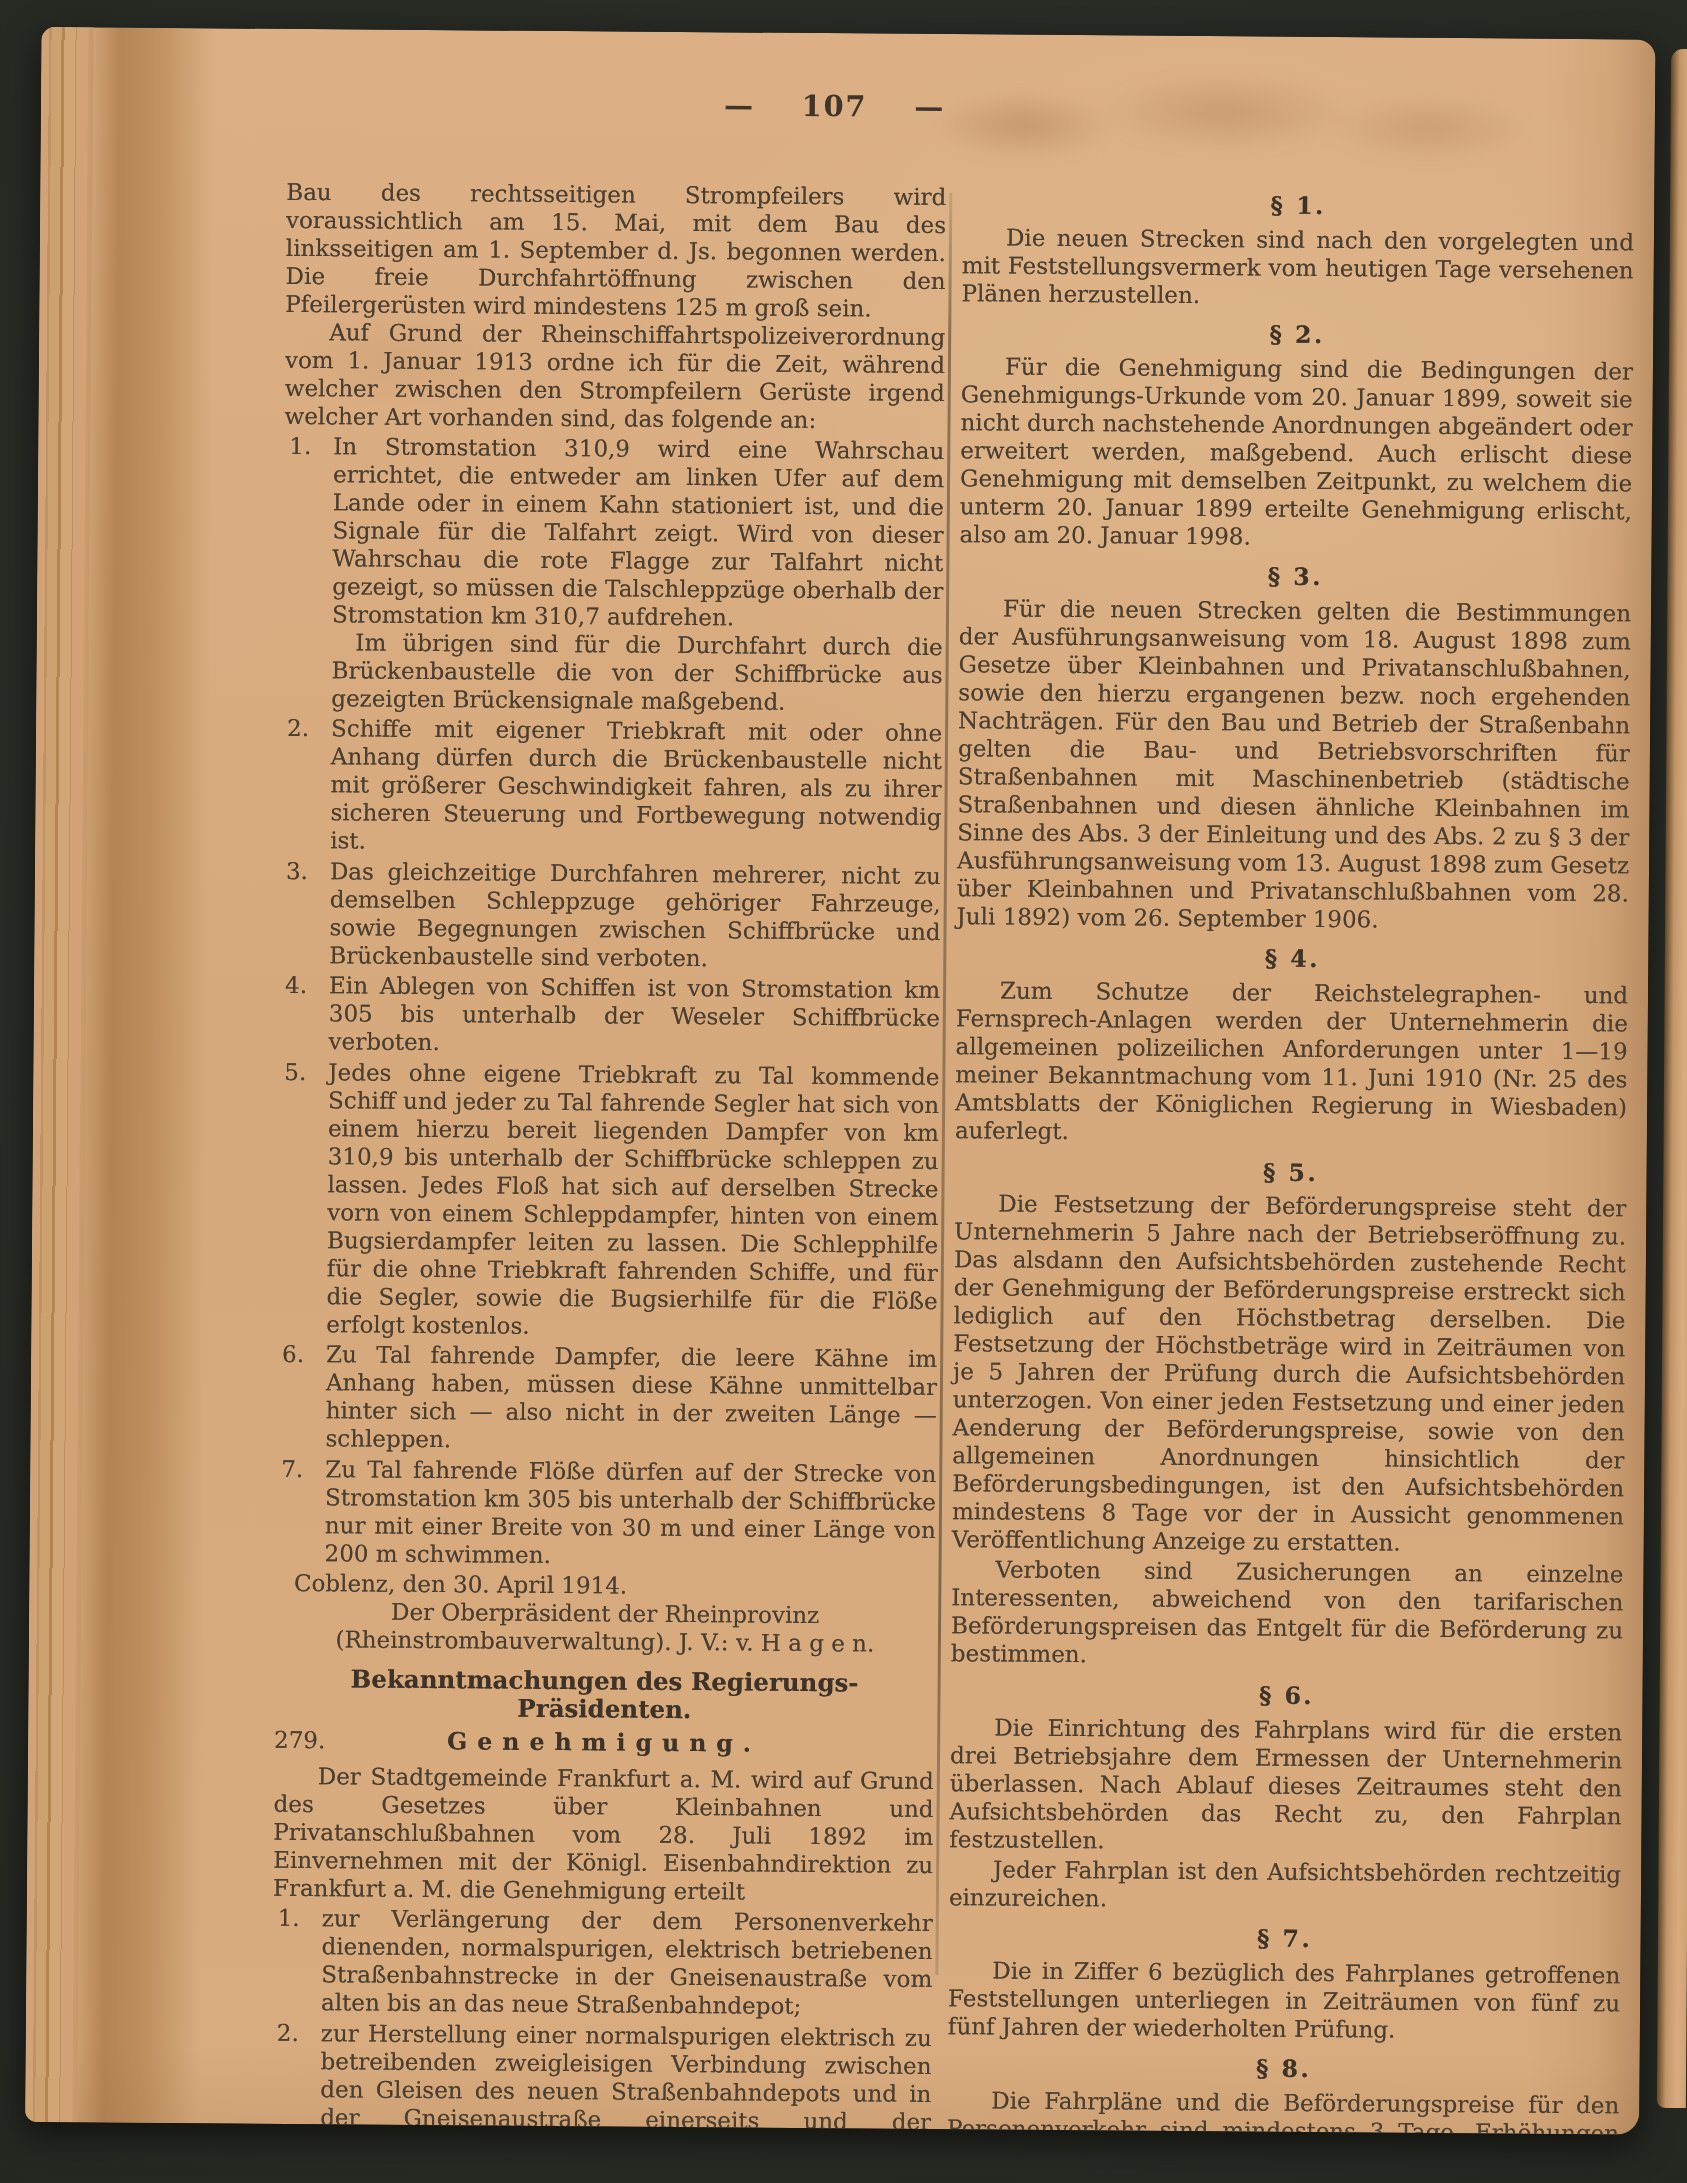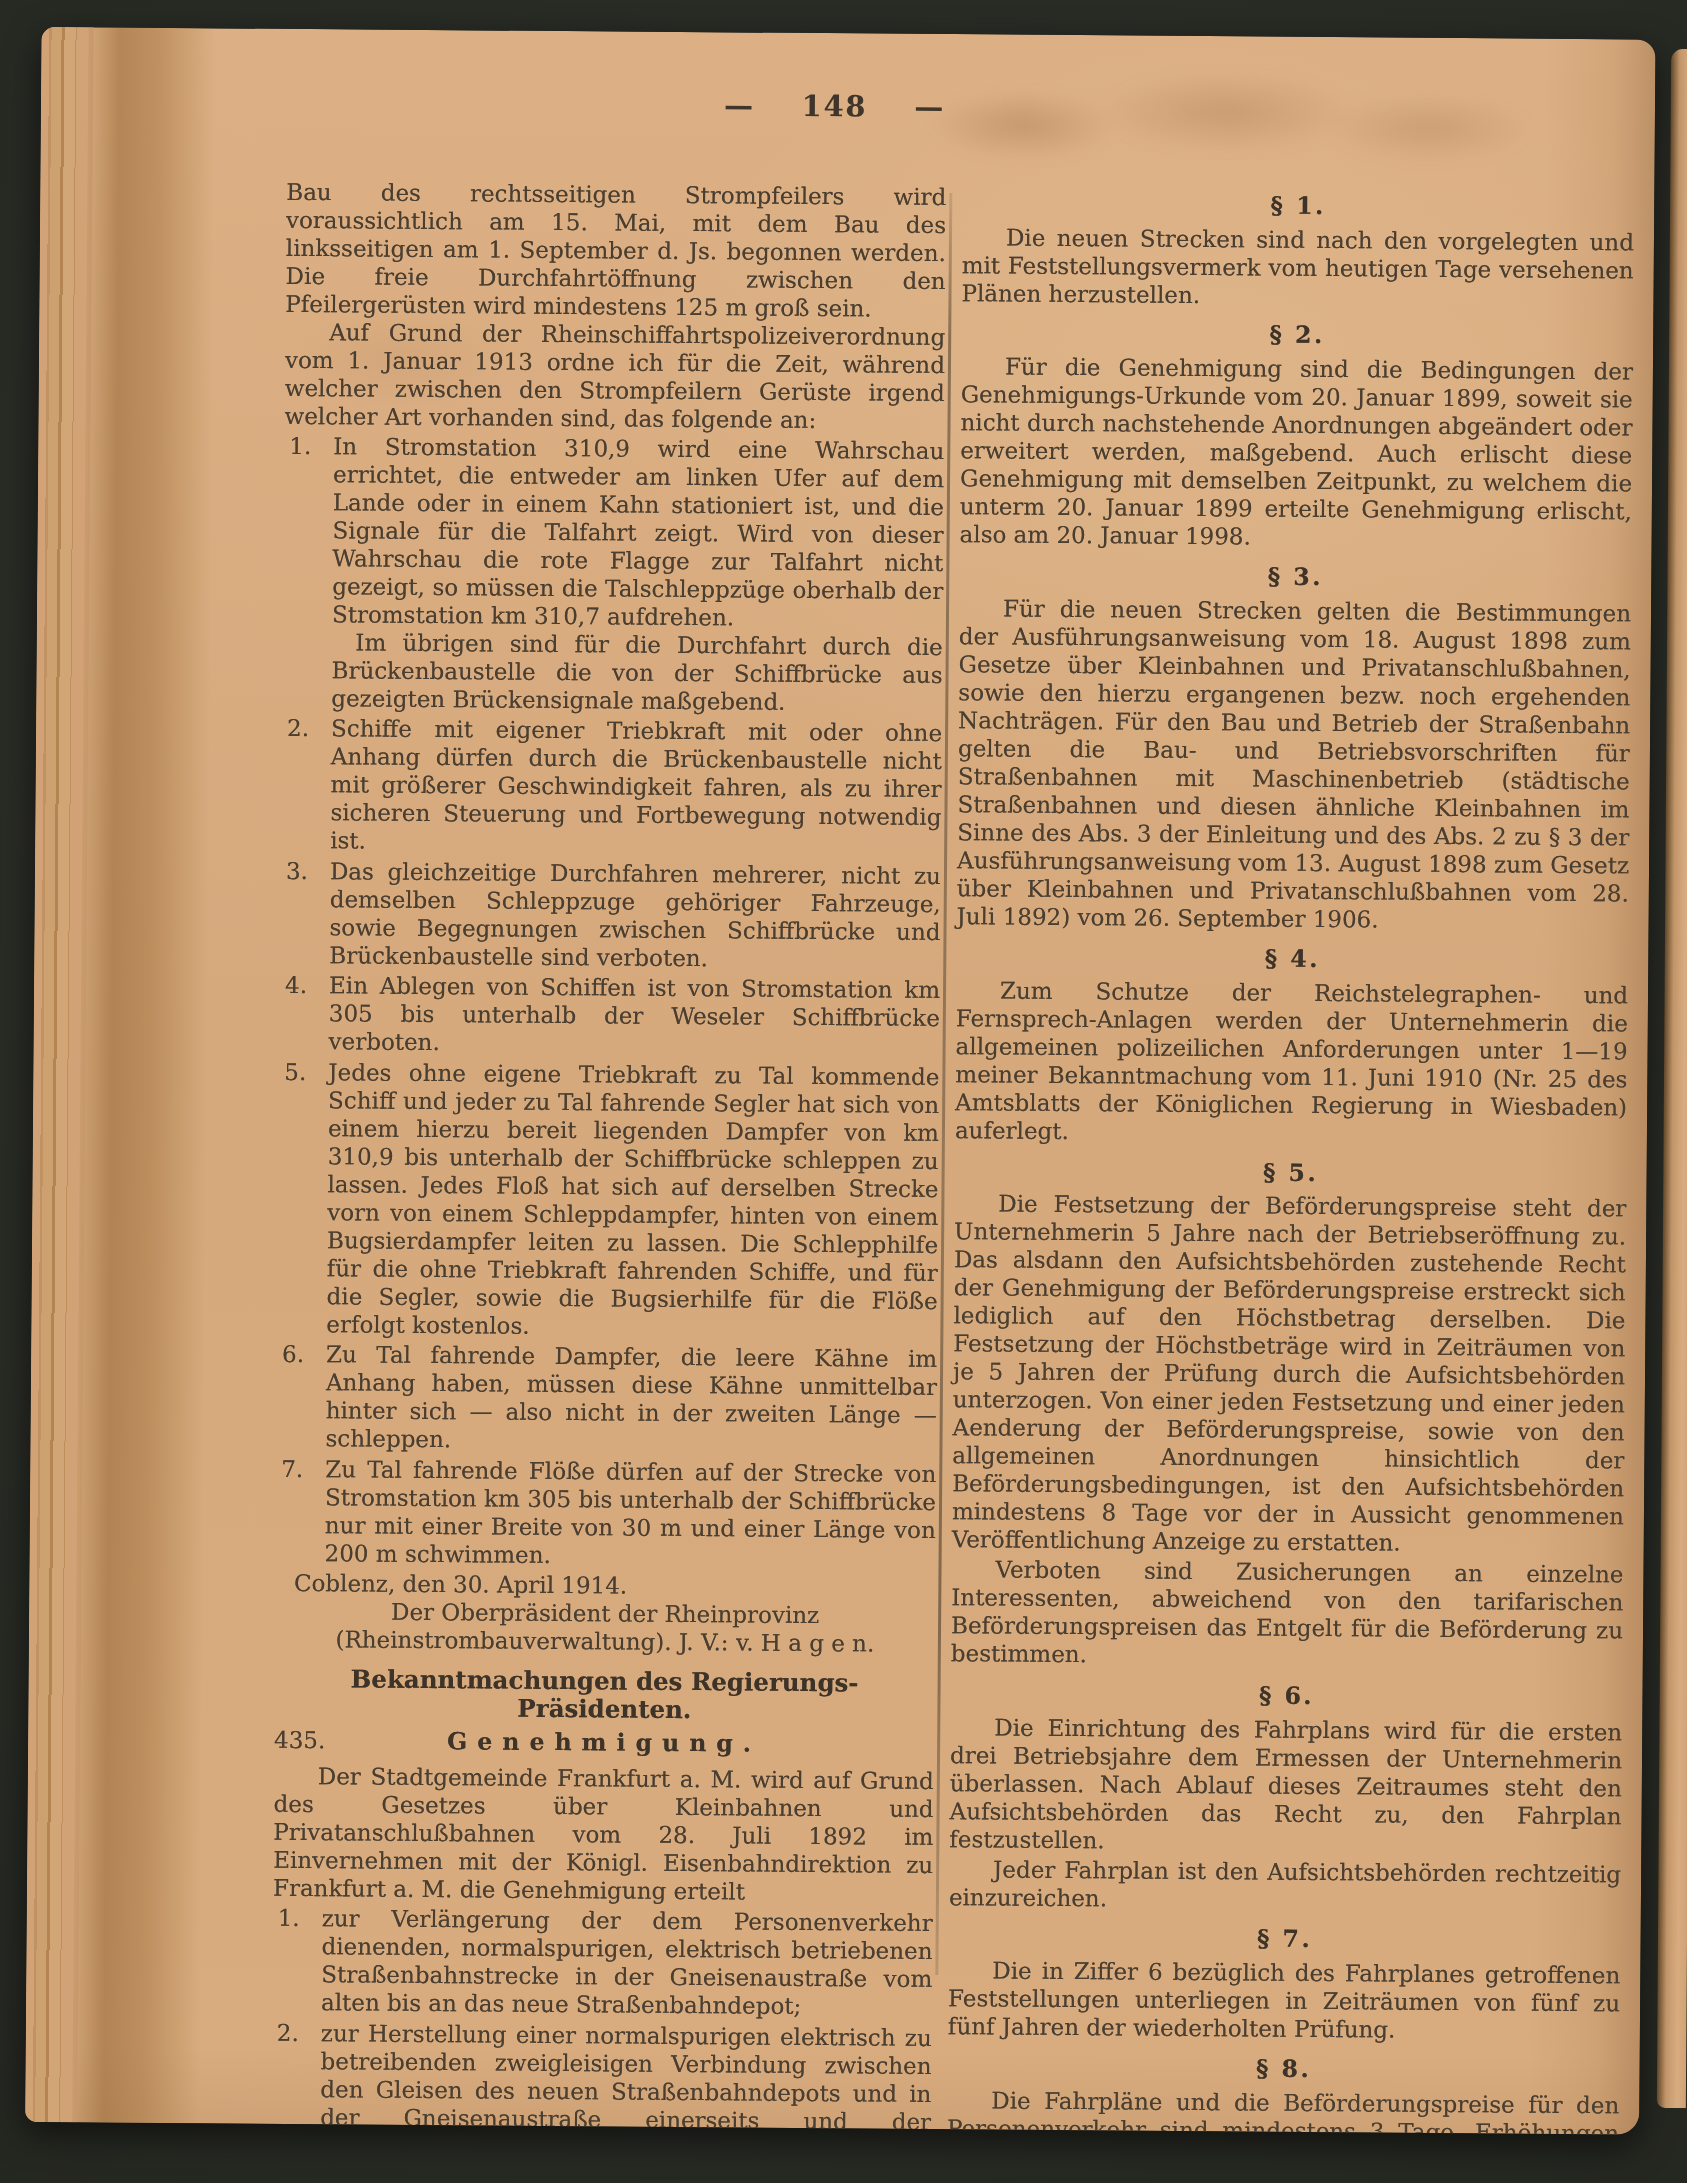--- a/index.html
+++ b/index.html
@@ -111,21 +111,21 @@
 
   <div class="page">
     <div class="edge-strips"></div>
     <div class="gutter-shadow"></div>
     <div class="ink-bleed"></div>
     <div class="stain s1"></div>
     <div class="stain s2"></div>
 
     <div class="page-header">
       <span>—</span>
-      <span>148</span>
+      <span>107</span>
       <span>—</span>
     </div>
 
     <div class="divider"></div>
 
     <div class="col col-left">
       <p class="p">Bau des rechtsseitigen Strompfeilers wird voraussichtlich am 15. Mai, mit dem Bau des linksseitigen am 1. September d. Js. begonnen werden. Die freie Durchfahrtöffnung zwischen den Pfeilergerüsten wird mindestens 125 m groß sein.</p>
       <p class="p ind">Auf Grund der Rheinschiffahrtspolizeiverordnung vom 1. Januar 1913 ordne ich für die Zeit, während welcher zwischen den Strompfeilern Gerüste irgend welcher Art vorhanden sind, das folgende an:</p>
 
       <ol class="numlist">
@@ -160,21 +160,21 @@
         </li>
       </ol>
 
       <p class="p dateline">Coblenz, den 30. April 1914.</p>
       <p class="p sig">Der Oberpräsident der Rheinprovinz</p>
       <p class="p sig">(Rheinstrombauverwaltung). J. V.: v. H a g e n.</p>
 
       <p class="p notice-heading">Bekanntmachungen des Regierungs-Präsidenten.</p>
 
       <div class="notice-row">
-        <span class="notice-num">435.</span>
+        <span class="notice-num">279.</span>
         <span class="notice-title">Genehmigung.</span>
       </div>
 
       <p class="p ind">Der Stadtgemeinde Frankfurt a. M. wird auf Grund des Gesetzes über Kleinbahnen und Privatanschlußbahnen vom 28. Juli 1892 im Einvernehmen mit der Königl. Eisenbahndirektion zu Frankfurt a. M. die Genehmigung erteilt</p>
 
       <ol class="numlist">
         <li>
           <span class="num">1.</span>
           <p class="p">zur Verlängerung der dem Personenverkehr dienenden, normalspurigen, elektrisch betriebenen Straßenbahnstrecke in der Gneisenaustraße vom alten bis an das neue Straßenbahndepot;</p>
         </li>

